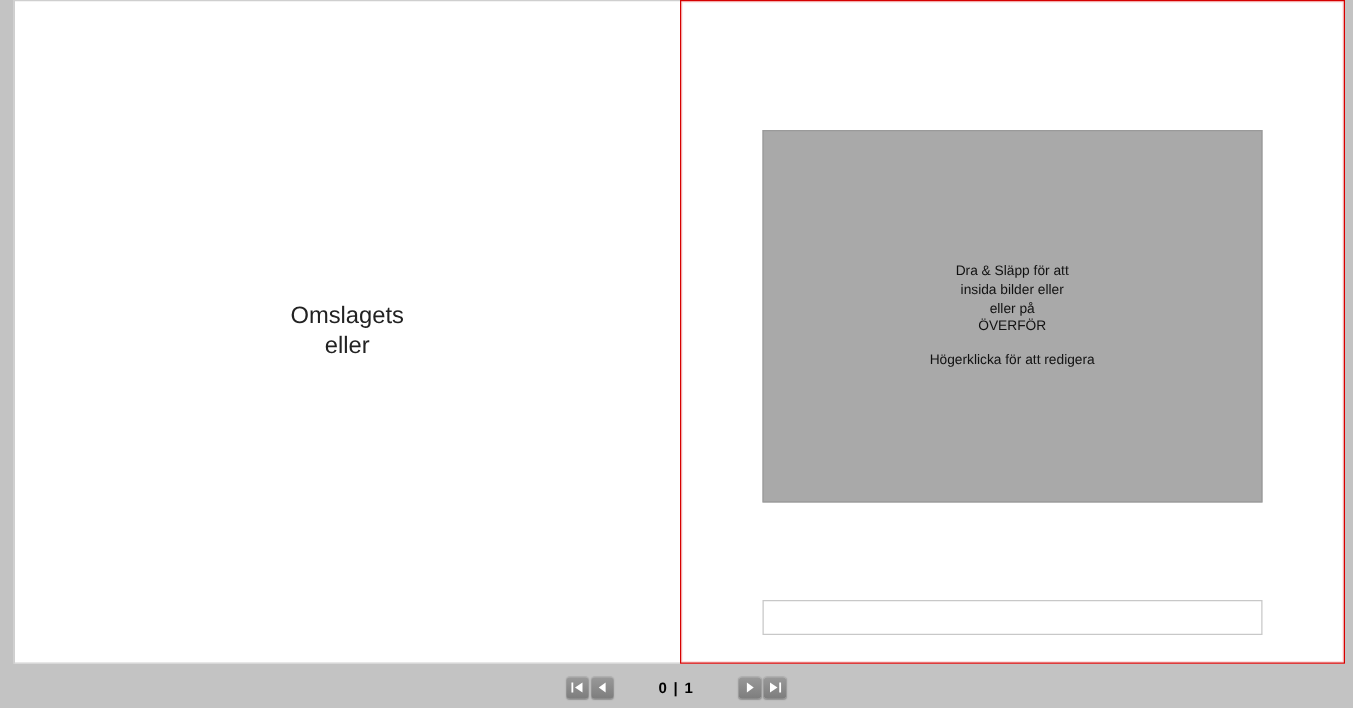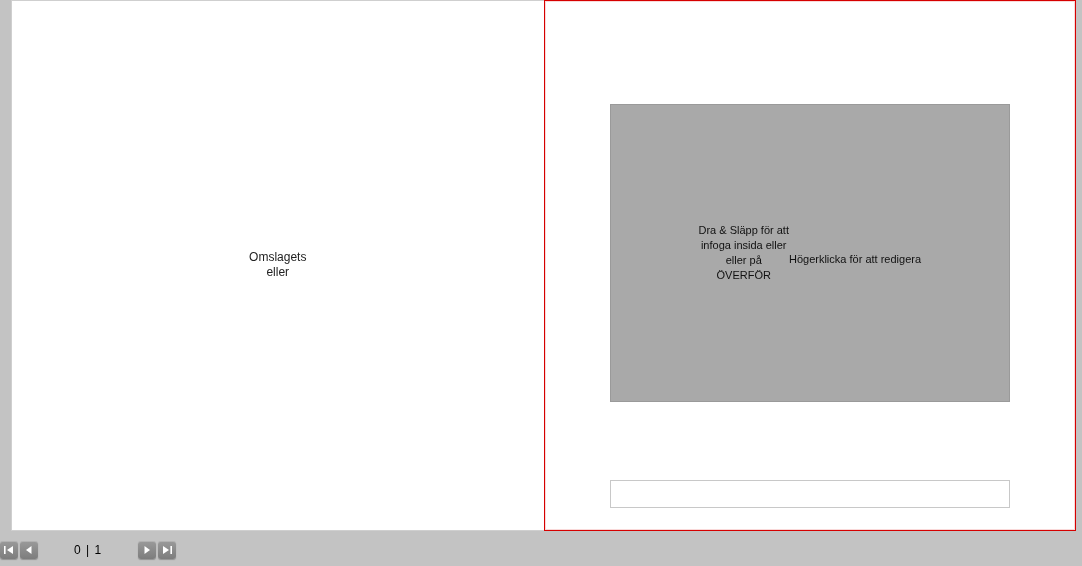--- a/index.html
+++ b/index.html
@@ -39,33 +39,33 @@
     border: 1px solid #d60000;
     box-shadow: inset 0 0 0 1px rgba(214,0,0,0.15);
   }
   .left-label {
     position: absolute;
     top: 50%;
     left: 50%;
     transform: translate(-50%, -50%);
     text-align: center;
     line-height: 1.3;
-    font-size: 12px;
+    font-size: 19px;
     color: #222;
   }
   .image-drop {
     position: absolute;
     top: 103px;
     left: 65px;
     right: 65px;
     height: 298px;
     background: #a9a9a9;
     border: 1px solid #9a9a9a;
     display: flex;
-    flex-direction: row;
+    flex-direction: column;
     justify-content: center;
     align-items: center;
     text-align: center;
     color: #111;
     font-size: 11px;
     line-height: 1.35;
     padding: 8px;
   }
   .image-drop .group1 { }
   .image-drop .group2 { margin-top: 12px; text-align: right; }
@@ -81,24 +81,25 @@
 
   
   .navbar {
     position: absolute;
     left: 0;
     right: 0;
     top: 537px;
     height: 26px;
     display: flex;
     align-items: center;
-    justify-content: flex-start;
+    justify-content: center;
     gap: 32px;
     font-size: 13px;
     color: #111;
+    font-weight: bold;
   }
   .nav-group {
     display: flex;
     gap: 2px;
   }
   .nav-btn {
     width: 18px;
     height: 18px;
     border-radius: 3px;
     background: linear-gradient(#9a9a9a, #7d7d7d);
@@ -132,21 +133,21 @@
       <div class="left-label">
         <span>Omslagets</span><br>
         <span>eller</span>
       </div>
     </div>
 
     <div class="page right">
       <div class="image-drop">
         <div class="group1">
           <div>Dra &amp; Släpp för att</div>
-          <div>infoga insida eller</div>
+          <div>insida bilder eller</div>
           <div>eller på</div>
           <div>ÖVERFÖR</div>
         </div>
         <div class="group2">
           <div>Högerklicka för att redigera</div>
         </div>
       </div>
       <div class="text-field"></div>
     </div>
 

